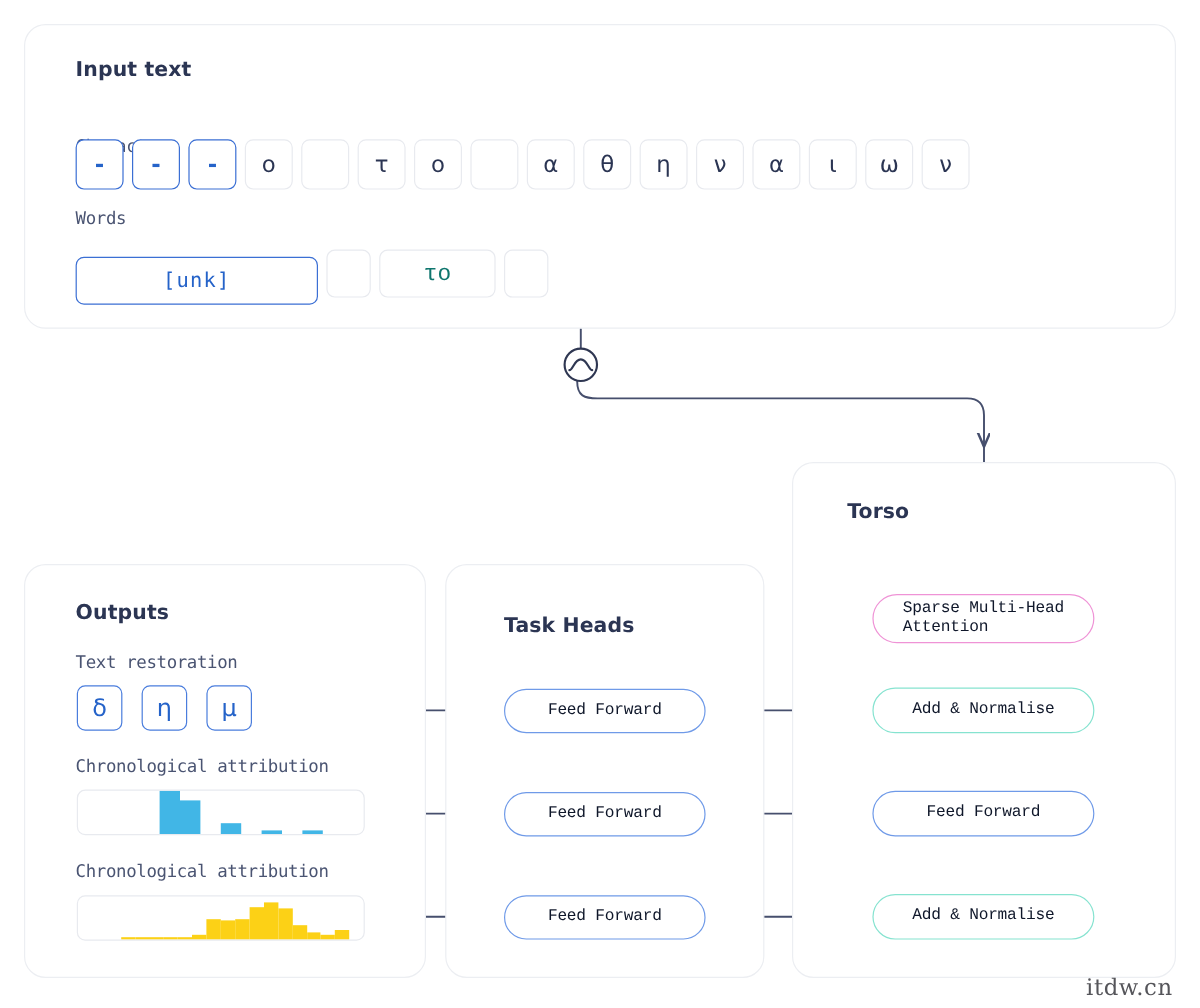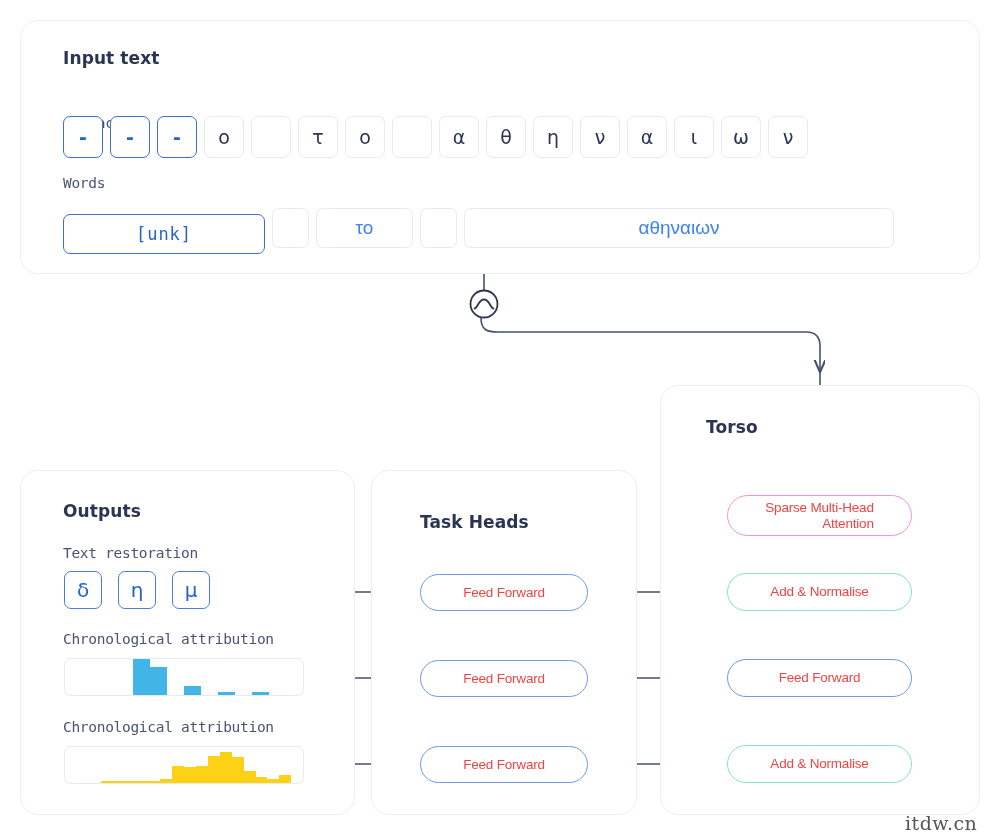--- a/index.html
+++ b/index.html
@@ -80,23 +80,23 @@
   .cbox.empty { color: transparent; }
 
   .wbox {
     height: 40px;
     border: 1.3px solid #e8eaef;
     border-radius: 7px;
     box-sizing: border-box;
     display: flex;
     align-items: center;
     justify-content: center;
-    font-family: Liberation Sans, sans-serif;
+    font-family: Liberation Mono, monospace;
     font-size: 19px;
-    color: #3b82f6;
+    color: #0f766e;
     background: #fff;
   }
   .wbox.masked {
     border: 1.8px solid #3b6fd4;
     color: #2563c9;
     font-family: "DejaVu Sans Mono", monospace;
     font-size: 17px;
     letter-spacing: 1px;
     margin-top: 12px;
   }
@@ -137,25 +137,25 @@
 
   
   .pill {
     position: absolute;
     box-sizing: border-box;
     border-radius: 999px;
     background: #fff;
     display: flex;
     align-items: center;
     justify-content: center;
-    text-align: right;
-    font-family: Liberation Sans, sans-serif;
+    text-align: left;
+    font-family: Liberation Mono, monospace;
     font-size: 13.5px;
     line-height: 16px;
-    color: #ef4444;
+    color: #0f172a;
     letter-spacing: -0.2px;
   }
   .pill.attention { border: 1.6px solid #ef93d6; }
   .pill.addnorm   { border: 1.6px solid #86e3d0; }
   .pill.feedfwd   { border: 1.6px solid #6f9ae8; }
 
   
   .chart-frame {
     position: absolute;
     border: 1.3px solid #e8eaef;
@@ -268,21 +268,20 @@
       <div class="cbox">α</div>
       <div class="cbox">ι</div>
       <div class="cbox">ω</div>
       <div class="cbox">ν</div>
     </div>
   <div id="word-row">
       <div class="wbox masked" style="width: 202px;">[unk]</div>
       <div class="wbox" style="width: 37px;"></div>
       <div class="wbox" style="width: 97px;">το</div>
       <div class="wbox" style="width: 37px;"></div>
-      <div class="wbox" style="width: 430px;">αθηναιων</div>
     </div>
 
 
   <div class="panel" id="torso-panel"></div>
   <div class="panel-title" id="torso-title">Torso</div>
 
   <div class="pill attention" style="left:727px; top:495px; width:185px; height:41px;">
     <span style="display:block">
       <span>Sparse Multi-Head</span><br>
       <span>Attention</span>

